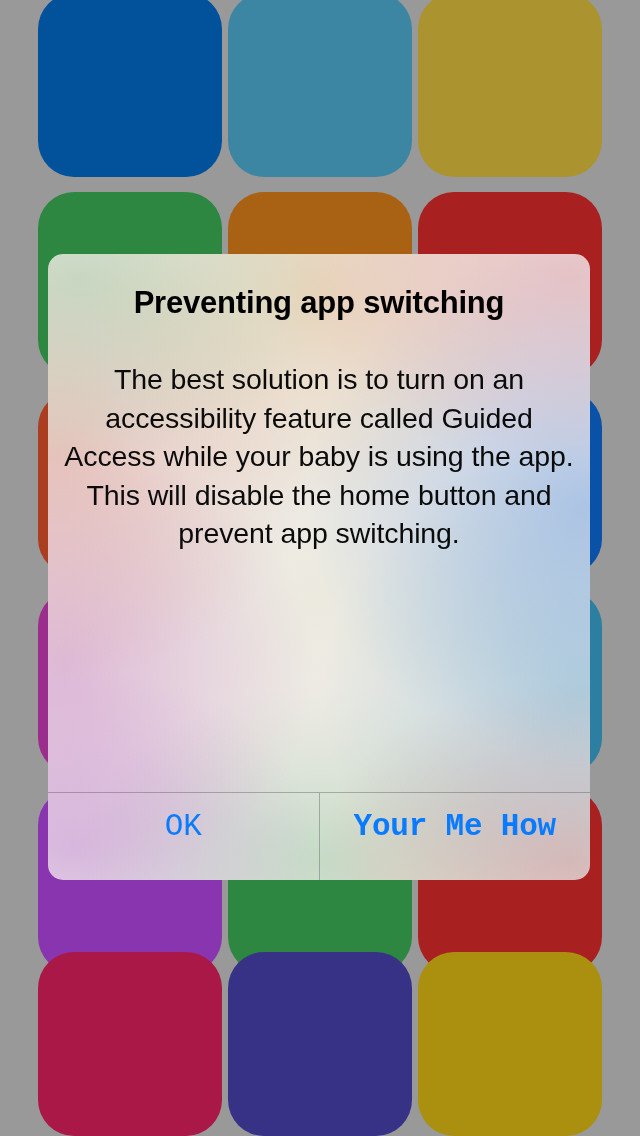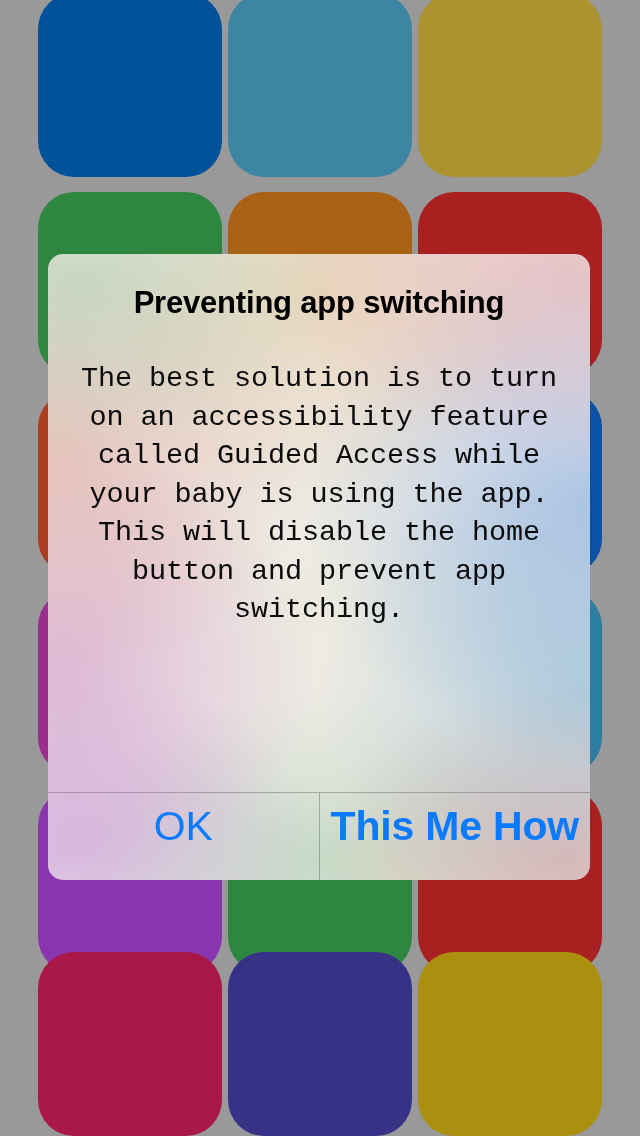--- a/index.html
+++ b/index.html
@@ -99,26 +99,26 @@
     height: 88px;
     display: flex;
     border-top: 1px solid rgba(80,80,80,0.38);
   }
 
   .alert-button {
     flex: 1 1 50%;
     display: flex;
     align-items: center;
     justify-content: center;
-    font-size: 41px;
+    font-size: 31px;
     color: #0a7bff;
     background: transparent;
     border: none;
     cursor: pointer;
-    font-family: Liberation Sans, sans-serif;
+    font-family: Liberation Mono, monospace;
     letter-spacing: -0.2px;
     padding-bottom: 20px;
   }
 
   .alert-button.primary { font-weight: bold; }
 
   #button-divider {
     width: 1px;
     background: rgba(80,80,80,0.38);
     align-self: stretch;
@@ -149,23 +149,23 @@
       <div class="tile" style="left: 228px; top: 952px; width: 184px; height: 184px; border-radius: 36px; background: rgb(56, 50, 135);"></div>
       <div class="tile" style="left: 418px; top: 952px; width: 184px; height: 184px; border-radius: 36px; background: rgb(171, 144, 16);"></div>
     </div>
 
   <div id="alert-dialog">
 
     <div id="alert-body">
       <div id="alert-title" style="color: rgb(0, 0, 0);">Preventing app switching</div>
 
 
-      <div class="alert-paragraph" id="alert-para-2" style="color: rgb(11, 11, 11); font-family: Liberation Mono, monospace;">The best solution is to turn on an accessibility feature called Guided Access while your baby is using the app.  This will disable the home button and prevent app switching.</div>
+      <div class="alert-paragraph" id="alert-para-2" style="color: rgb(11, 11, 11);">The best solution is to turn on an accessibility feature called Guided Access while your baby is using the app.  This will disable the home button and prevent app switching.</div>
     </div>
 
     <div id="alert-buttons">
       <button class="alert-button" style="color: rgb(10, 123, 255);">OK</button>
       <div id="button-divider"></div>
-      <button class="alert-button primary" style="color: rgb(10, 123, 255);">This Me How</button>
+      <button class="alert-button primary" style="color: rgb(10, 123, 255);">Your Me How</button>
     </div>
 
   </div>
 </div>
 
 </body></html>

